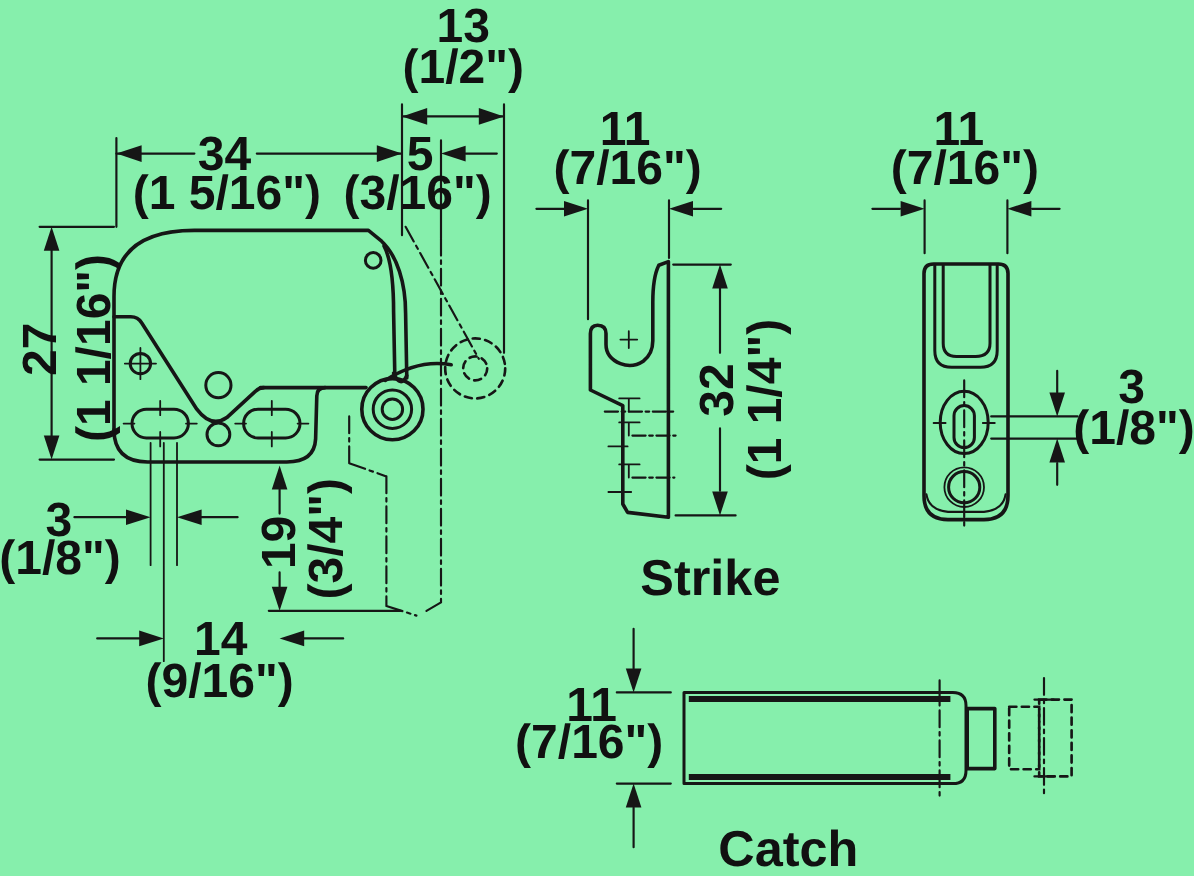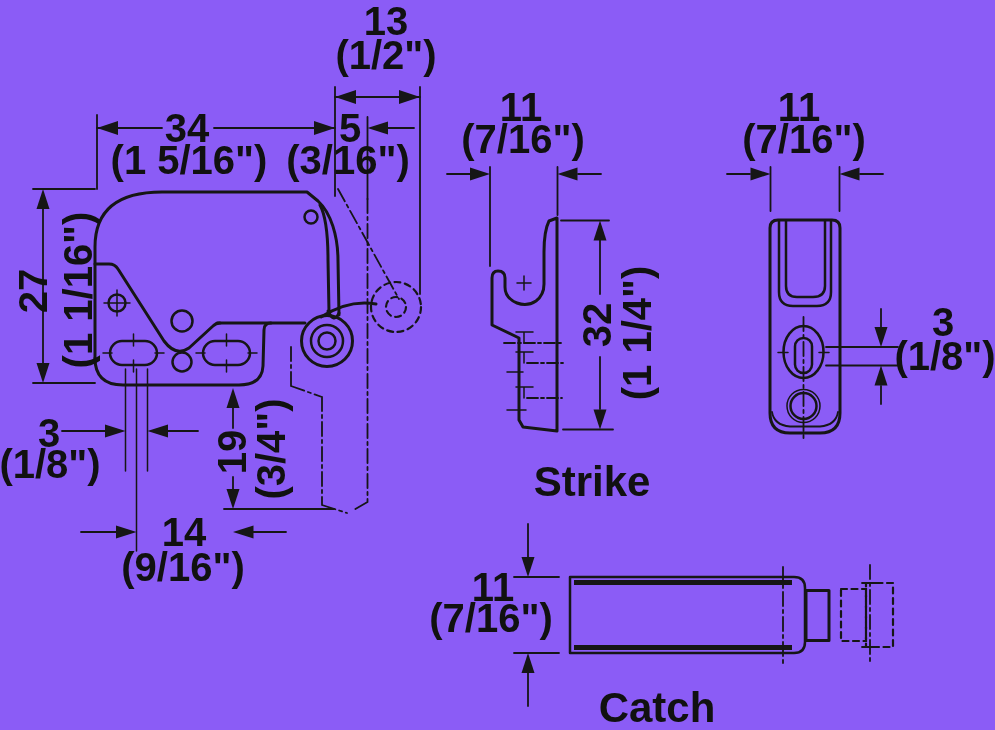--- a/index.html
+++ b/index.html
@@ -1,16 +1,16 @@
 <!DOCTYPE html>
 <html><head>
 <meta charset="utf-8">
 <style>
   html,body{margin:0;padding:0;background:#ffffff;}
-  .stage{width:995px;height:730px;background:#8b5cf6;position:relative;overflow:hidden;}
+  .stage{width:995px;height:730px;background:#86efac;position:relative;overflow:hidden;}
   svg{display:block;}
   .part{fill:none;stroke:#161616;stroke-width:3;stroke-linecap:round;stroke-linejoin:round;}
   .part2{fill:none;stroke:#161616;stroke-width:2.5;stroke-linecap:round;stroke-linejoin:round;}
   .thin{fill:none;stroke:#161616;stroke-width:1.5;stroke-linecap:round;}
   .thick{fill:none;stroke:#161616;stroke-width:5;stroke-linecap:butt;}
   .dim{fill:none;stroke:#161616;stroke-width:1.8;stroke-linecap:round;}
   .head{fill:#161616;stroke:none;}
   .phantom{fill:none;stroke:#161616;stroke-width:1.8;stroke-dasharray:14 4 3 4;stroke-linecap:round;}
   .dashed{fill:none;stroke:#161616;stroke-width:2.2;stroke-dasharray:6 4.5;stroke-linecap:round;}
   .tooth{fill:none;stroke:#161616;stroke-width:1.8;stroke-dasharray:11 3 3 3;stroke-linecap:round;}

